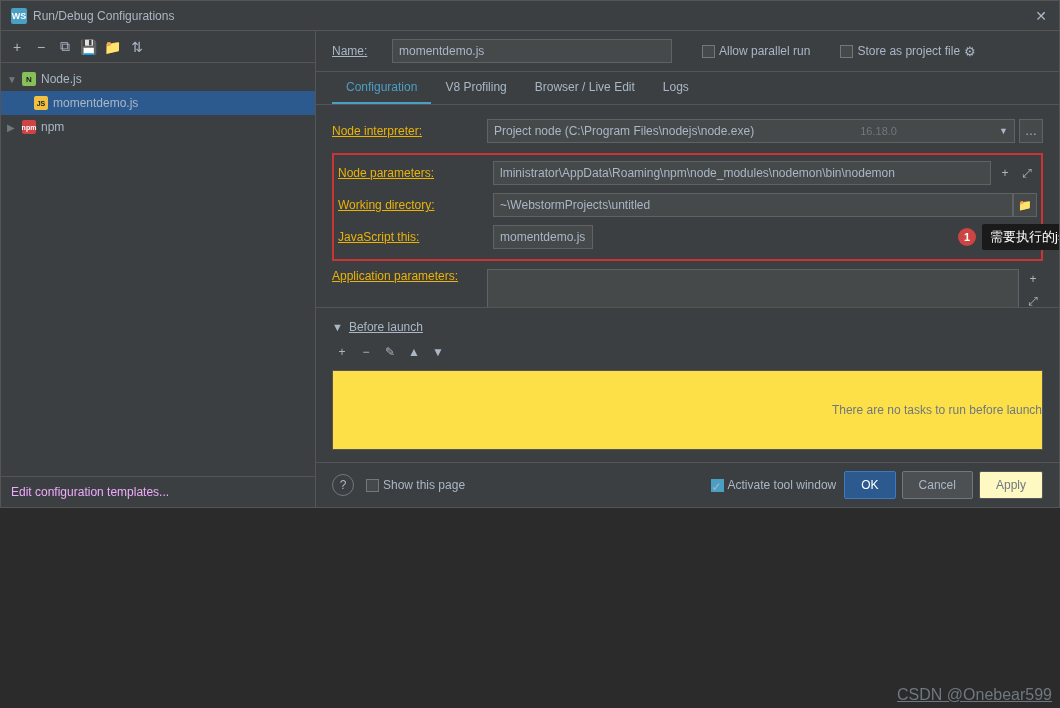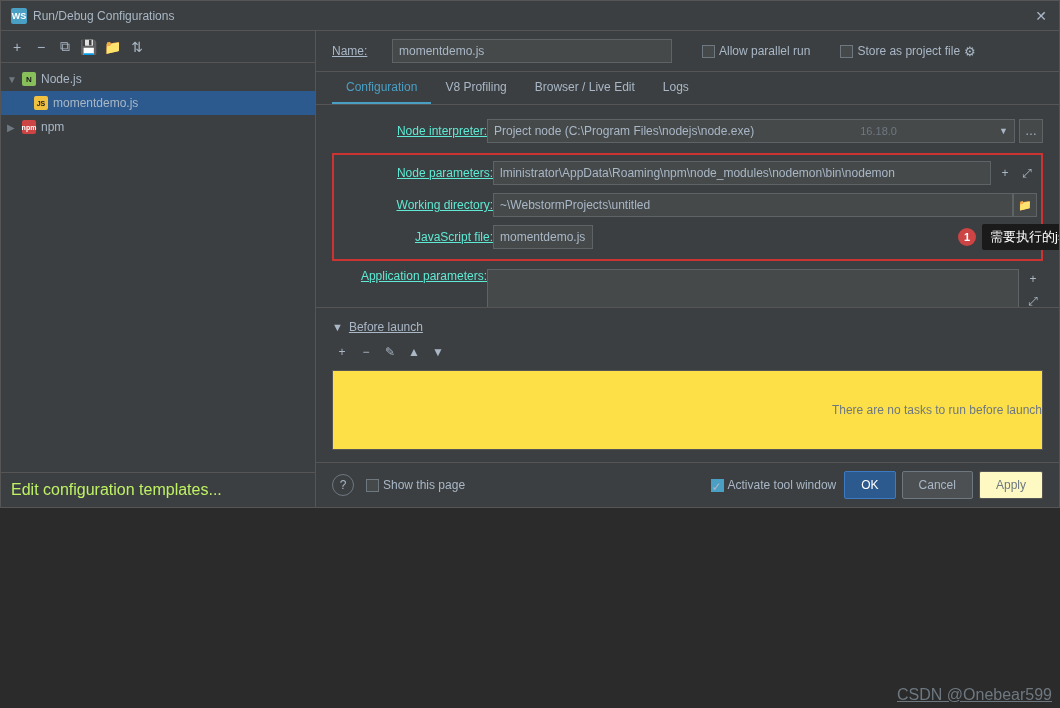--- a/index.html
+++ b/index.html
@@ -182,23 +182,23 @@
       padding-left: 32px;
     }
 
     
     .edit-config-link {
       padding: 8px 10px;
       border-top: 1px solid #555;
     }
 
     .edit-config-link a {
-      color: #bef264;
+      color: #f0abfc;
       text-decoration: none;
-      font-size: 16px;
+      font-size: 12px;
     }
 
     
     .right-panel {
       flex: 1;
       display: flex;
       flex-direction: column;
       background: #3c3f41;
     }
 
@@ -287,23 +287,22 @@
 
     .form-row {
       display: flex;
       align-items: center;
       margin-bottom: 8px;
       min-height: 28px;
     }
 
     .form-label {
       min-width: 155px;
-      color: #5eead4;
-      font-size: 12px;
-      text-align: right;
+      color: #eab308;
+      font-size: 12px;
     }
 
     .form-label span { text-decoration: underline; }
 
     .form-input {
       flex: 1;
       background: #45494a;
       border: 1px solid #5e6365;
       color: #a9b7c6;
       padding: 3px 6px;
@@ -707,21 +706,21 @@
           <div class="highlighted-row">
             <span class="form-label">
               <span>Working directory:</span>
             </span>
             <input class="form-input" type="text" style="flex: 1 1 0%;" value="~\WebstormProjects\untitled">
             <div class="browse-btn">📁</div>
           </div>
 
           <div class="highlighted-row js-file-row" style="position:relative;">
             <span class="form-label">
-              <span>JavaScript file:</span>
+              <span>JavaScript this:</span>
             </span>
             <input class="form-input" type="text" style="width: 100px; flex: 0 0 auto;" value="momentdemo.js">
             <div class="tooltip-badge">
               <div class="badge-number">1</div>
               <div class="tooltip-text">需要执行的js文件</div>
             </div>
             <div class="browse-btn" style="margin-left:auto;">📁</div>
           </div>
         </div>
 

